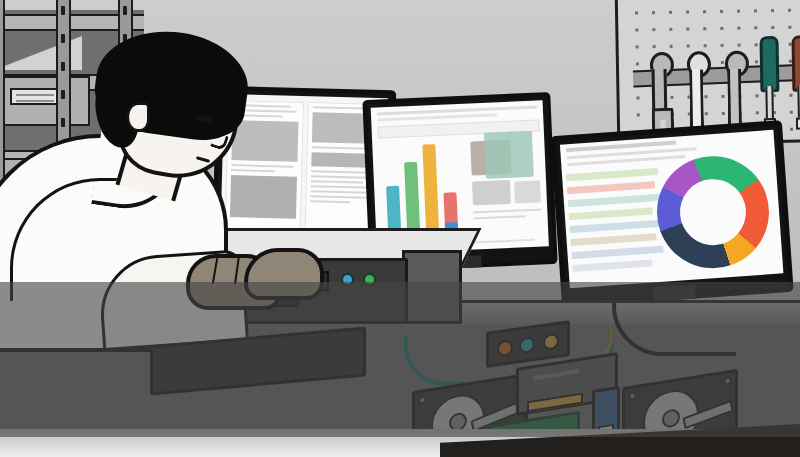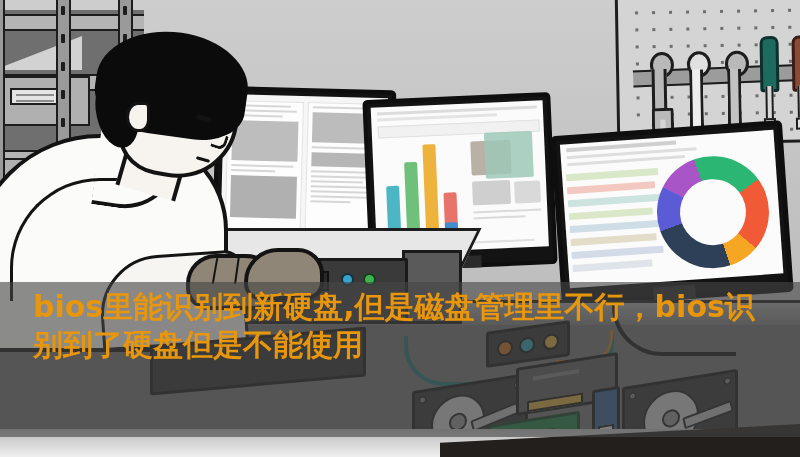--- a/index.html
+++ b/index.html
@@ -420,15 +420,14 @@
   <div style="position:absolute;left:236px;top:256px;width:2px;height:28px;background:#131313;transform:rotate(8deg);"></div>
 
   <div style="position:absolute;left:150px;top:336px;width:210px;height:44px;
               background:#2b2b2b;border:3px solid #141414;border-radius:3px;transform:skewY(-5deg);"></div>
 
   <div class="desk-front"></div>
   <div class="desk-shadowband"></div>
   <div class="desk-dark"></div>
 
   <div class="scrim"></div>
-  <div class="caption">bios里能识别到新硬盘,但是磁盘管理里不行，bios识别到了硬盘但是不能使用</div>
 
 </div>
 
 </body></html>

